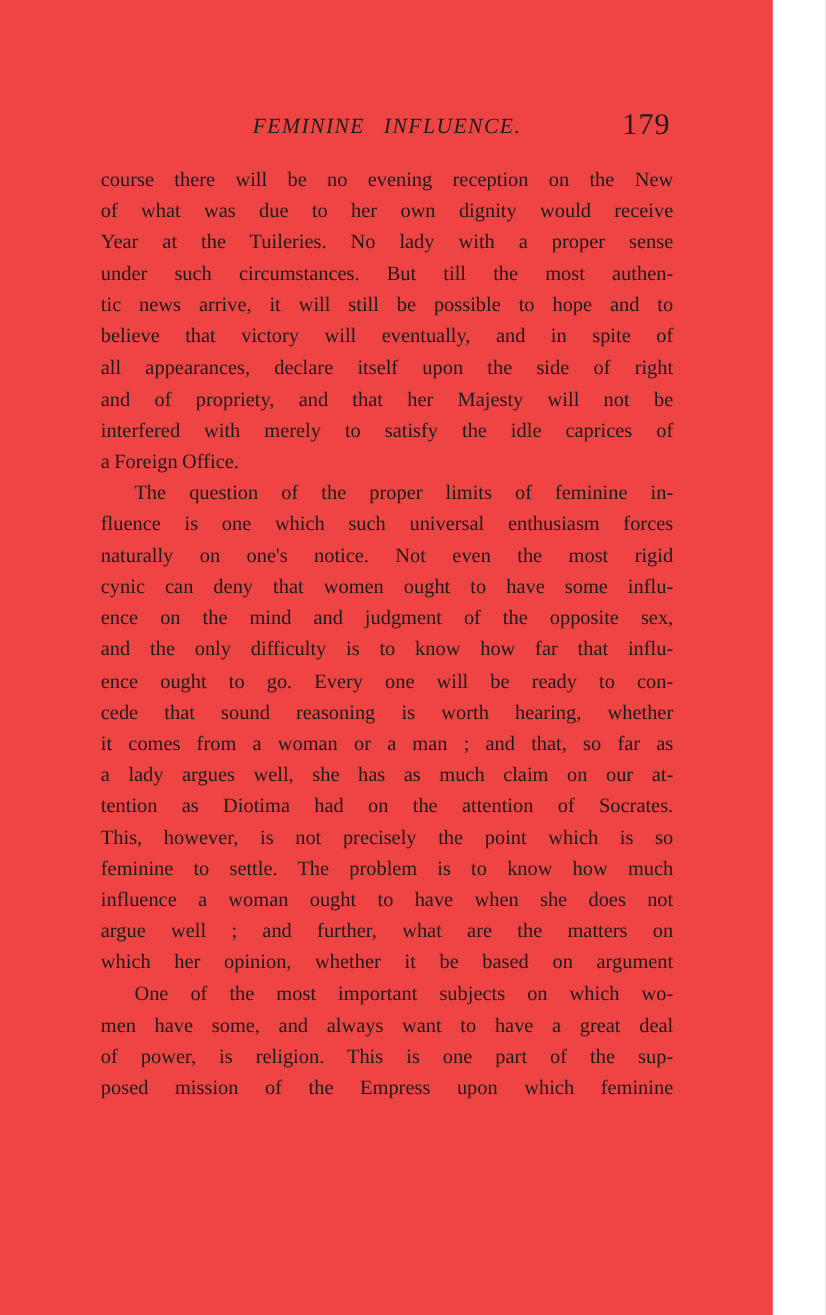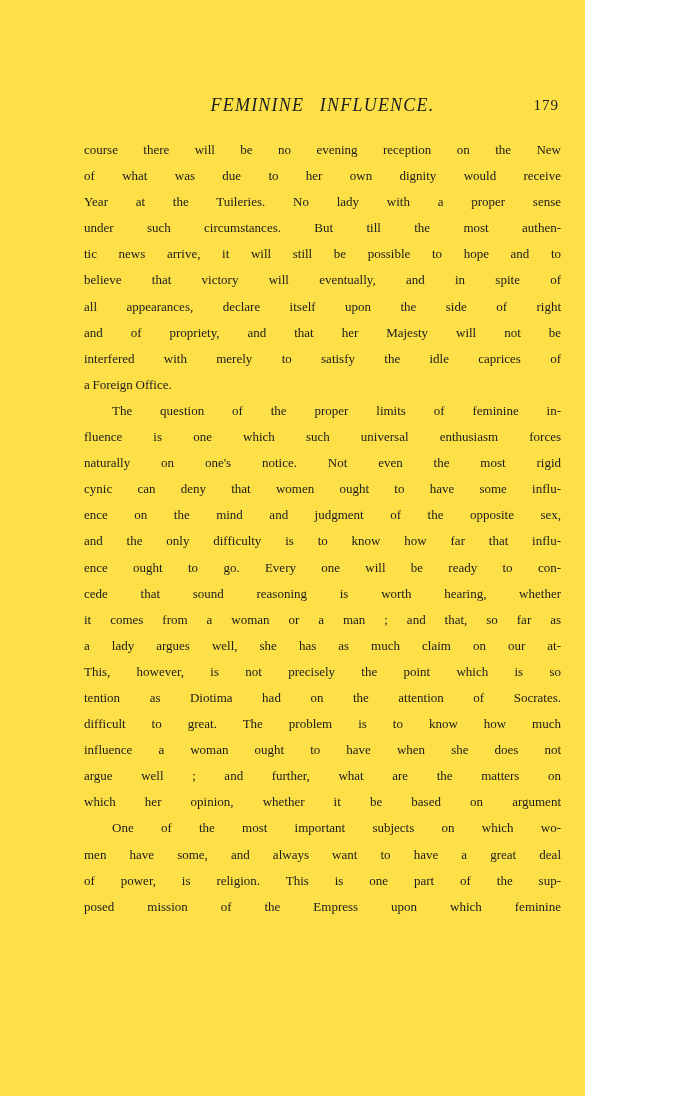--- a/index.html
+++ b/index.html
@@ -2,23 +2,23 @@
 <html><head>
 <meta charset="utf-8">
 <style>
   html, body {
     margin: 0;
     padding: 0;
     background: #ffffff;
   }
   .page {
     position: relative;
-    width: 585px;
+    width: 644px;
     height: 1096px;
-    background: #fde047;
+    background: #ef4444;
     font-family: "Liberation Serif", "DejaVu Serif", serif;
     color: #1c1c1c;
     overflow: hidden;
   }
   .running-head {
     position: absolute;
     left: 84px;
     top: 93px;
     width: 477px;
     height: 24px;
@@ -30,34 +30,34 @@
     font-size: 18px;
     line-height: 24px;
     letter-spacing: 1.2px;
     word-spacing: 10px;
     color: #1e1e1e;
   }
   .page-number {
     position: absolute;
     right: 2px;
     top: 0;
-    font-size: 15px;
+    font-size: 25px;
     line-height: 24px;
     letter-spacing: 1px;
     font-style: normal;
     color: #1e1e1e;
   }
   .text-body {
     position: absolute;
     left: 84px;
     top: 137px;
     width: 477px;
   }
   .text-line {
-    font-size: 13px;
+    font-size: 17px;
     line-height: 26.1px;
     height: 26.1px;
     text-align: justify;
     text-align-last: justify;
     word-spacing: -0.6px;
     white-space: normal;
   }
   .text-line.indent {
     text-indent: 28px;
   }
@@ -87,23 +87,23 @@
       <div class="text-line indent">The question of the proper limits of feminine in-</div>
       <div class="text-line">fluence is one which such universal enthusiasm forces</div>
       <div class="text-line">naturally on one's notice.  Not even the most rigid</div>
       <div class="text-line">cynic can deny that women ought to have some influ-</div>
       <div class="text-line">ence on the mind and judgment of the opposite sex,</div>
       <div class="text-line">and the only difficulty is to know how far that influ-</div>
       <div class="text-line">ence ought to go.  Every one will be ready to con-</div>
       <div class="text-line">cede that sound reasoning is worth hearing, whether</div>
       <div class="text-line">it comes from a woman or a man ; and that, so far as</div>
       <div class="text-line">a lady argues well, she has as much claim on our at-</div>
+      <div class="text-line">tention as Diotima had on the attention of Socrates.</div>
       <div class="text-line">This, however, is not precisely the point which is so</div>
-      <div class="text-line">tention as Diotima had on the attention of Socrates.</div>
-      <div class="text-line">difficult to great.  The problem is to know how much</div>
+      <div class="text-line">feminine to settle.  The problem is to know how much</div>
       <div class="text-line">influence a woman ought to have when she does not</div>
       <div class="text-line">argue well ; and further, what are the matters on</div>
       <div class="text-line">which her opinion, whether it be based on argument</div>
       <div class="text-line indent">One of the most important subjects on which wo-</div>
       <div class="text-line">men have some, and always want to have a great deal</div>
       <div class="text-line">of power, is religion.  This is one part of the sup-</div>
       <div class="text-line">posed mission of the Empress upon which feminine</div>
     </div>
 </div>
 

